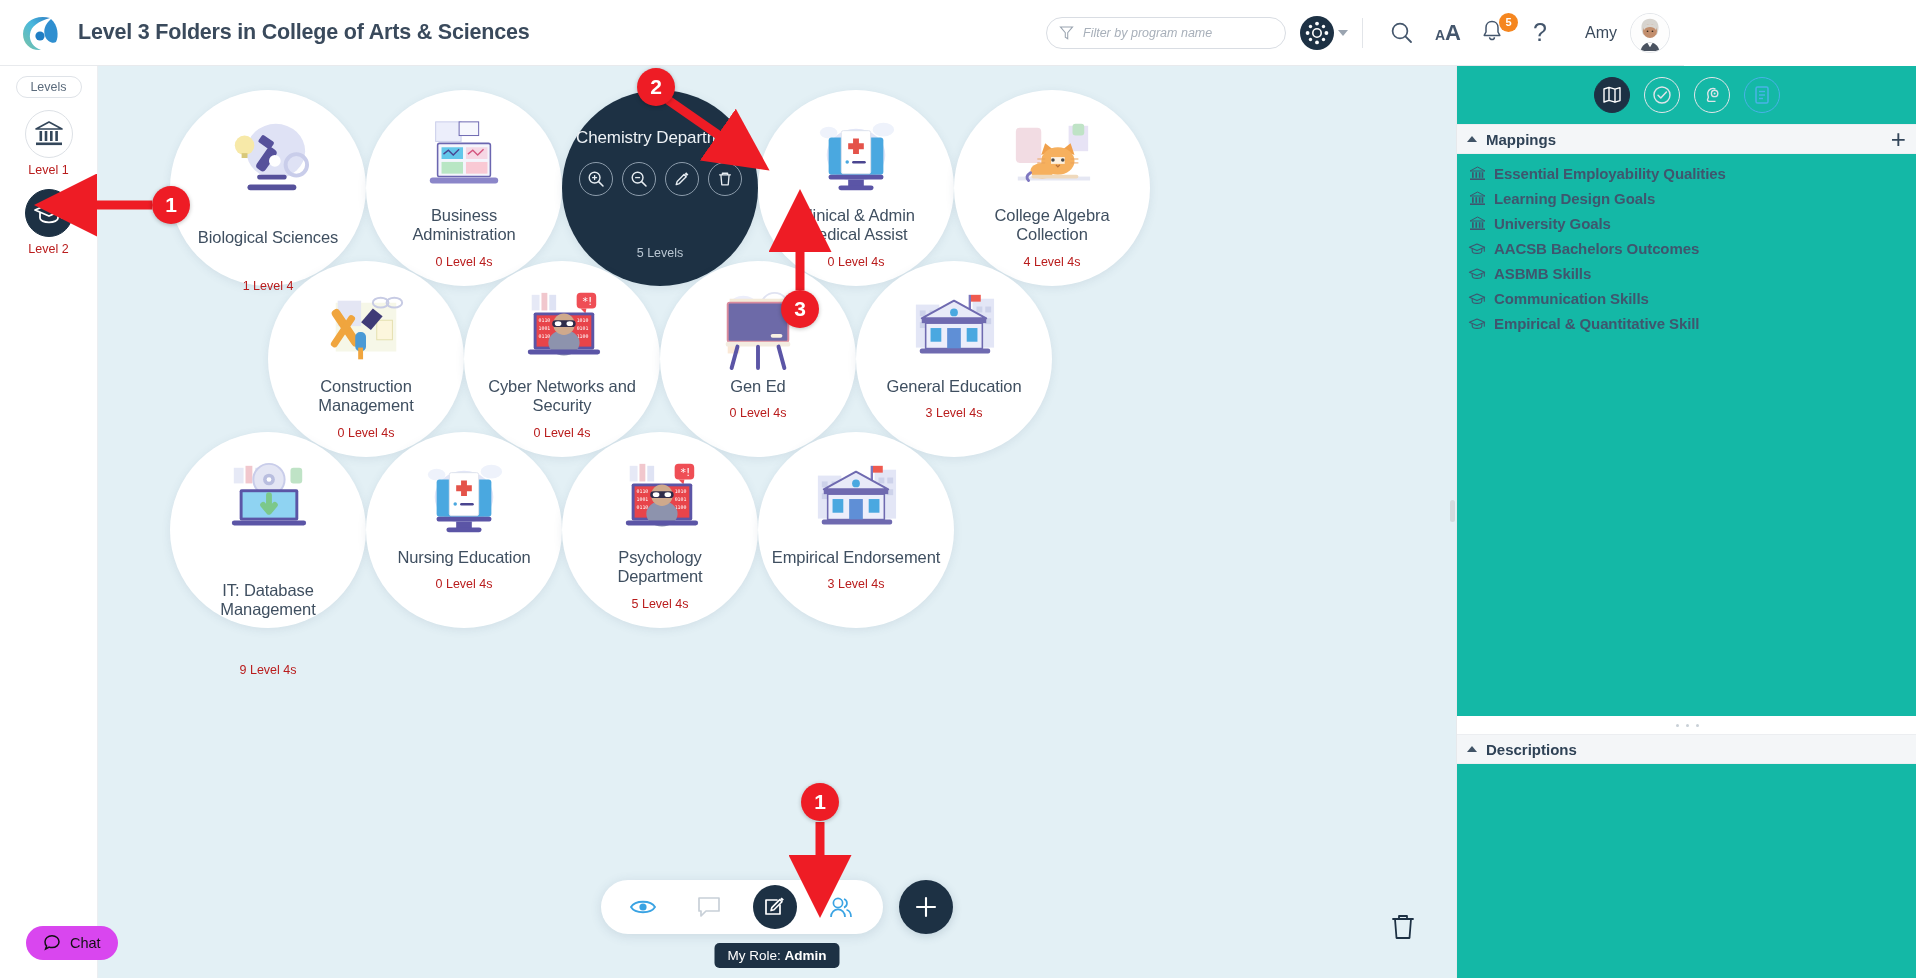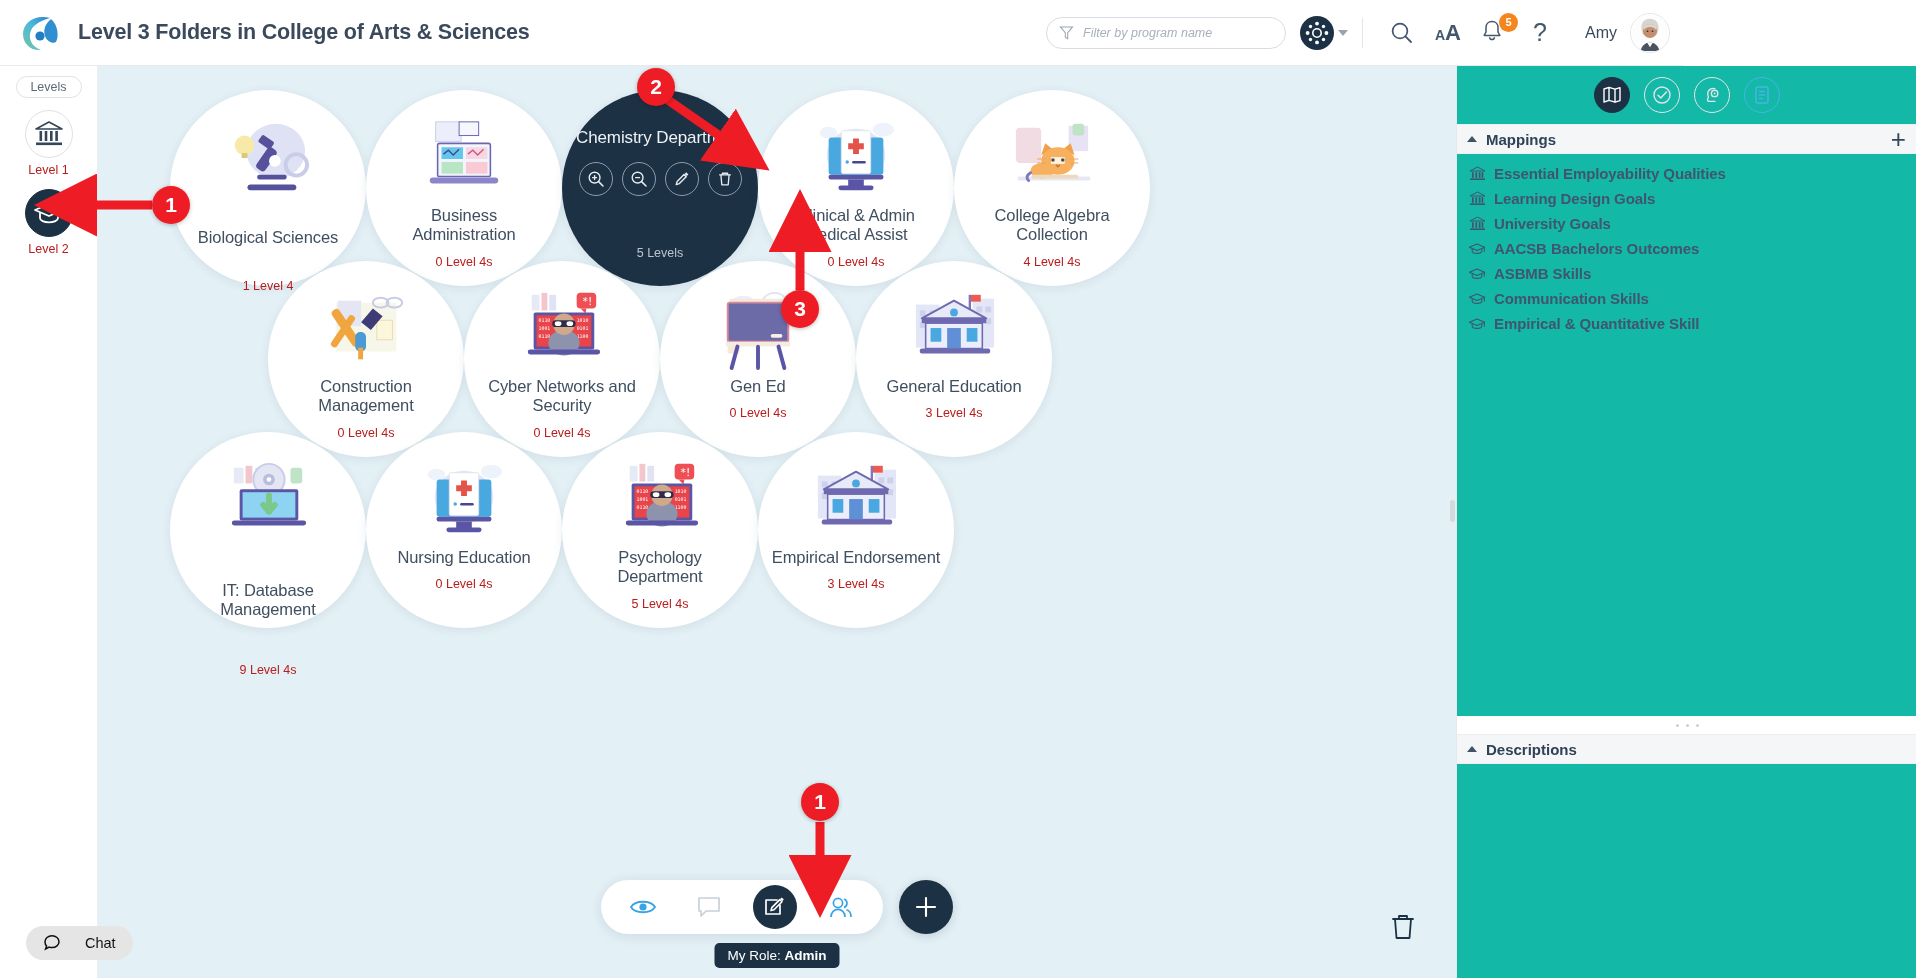--- a/index.html
+++ b/index.html
@@ -133,22 +133,22 @@
     position:absolute; left:50%; transform:translateX(-50%); bottom:10px;
     background:#1d3144; color:#fff; font-size:13.5px; border-radius:5px;
     padding:5px 13px; white-space:nowrap; z-index:26;
   }
   .role-tip b { font-weight:700; }
   .trash-fab {
     position:absolute; right:34px; bottom:32px; width:38px; height:38px;
     display:flex; align-items:center; justify-content:center; z-index:25;
   }
   .chat-btn {
-    position:absolute; left:26px; bottom:18px; height:34px; background:#e5e5e5;
-    border-radius:17px; display:flex; align-items:center; gap:24px; padding:0 17px;
+    position:absolute; left:26px; bottom:18px; height:34px; background:#d946ef;
+    border-radius:17px; display:flex; align-items:center; gap:9px; padding:0 17px;
     font-size:14.5px; color:#111; z-index:60;
   }
 
   
   .right {
     position:absolute; left:1456px; top:66px; width:460px; height:912px;
     background:#14b8a6; border-left:1px solid #e6e9ec;
   }
   .rtabs { height:58px; display:flex; align-items:center; justify-content:center; gap:14px; }
   .rtab { width:36px; height:36px; border-radius:50%; display:flex; align-items:center; justify-content:center; border:1.5px solid #e2e6ea; }

